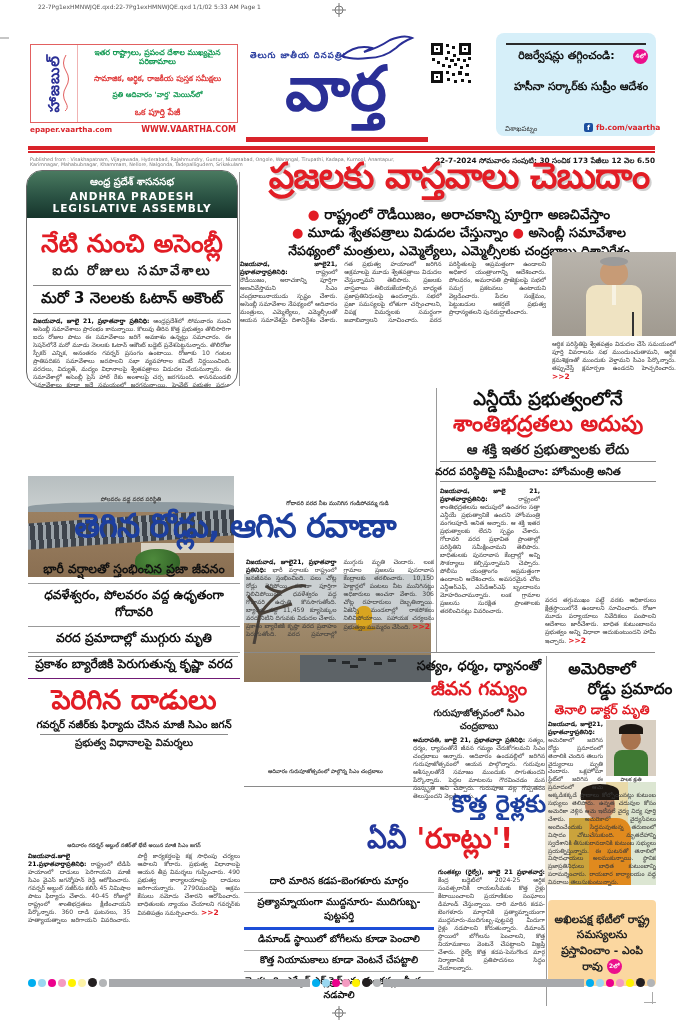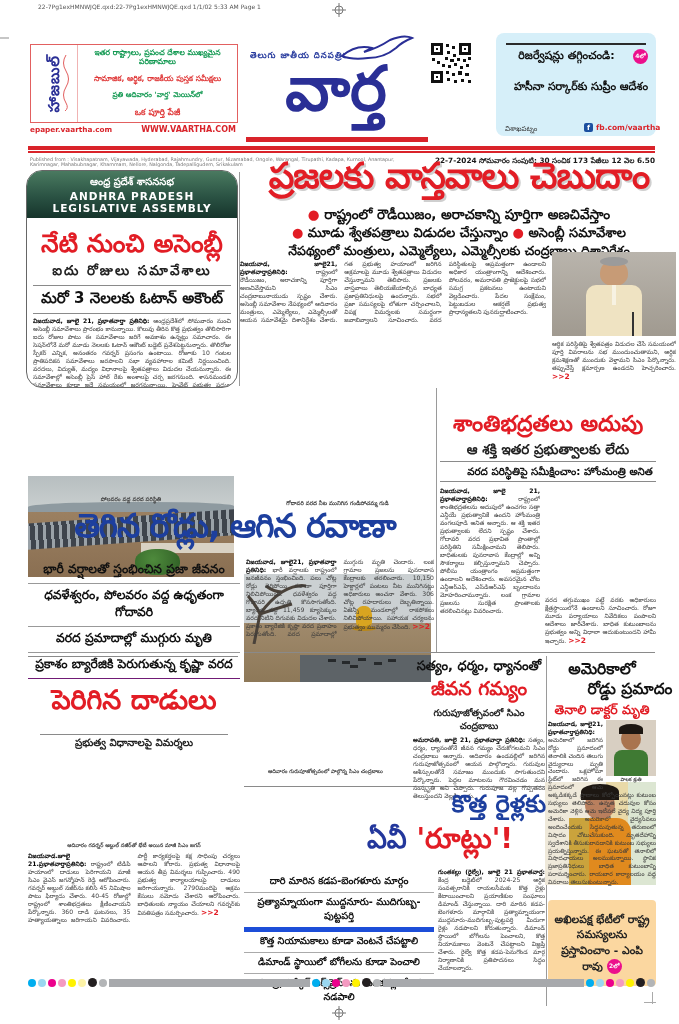--- a/index.html
+++ b/index.html
@@ -197,24 +197,25 @@
   </div>
   <div class="abs cap" style="left:244px;top:500px;width:187px;">గోదావరి వరద నీట మునిగిన గండిపోచమ్మ గుడి</div>
 
   <div class="abs vrule" style="left:239px;top:172px;height:214px;"></div>
   <div class="abs vrule" style="left:436px;top:388px;height:264px;"></div>
   <div class="abs vrule" style="left:546px;top:656px;height:350px;"></div>
   <div class="abs rule" style="left:244px;top:652px;width:411px;"></div>
   <div class="abs rule" style="left:28px;top:656px;width:210px;"></div>
   <div class="abs rule" style="left:244px;top:786px;width:302px;"></div>
 
+  <div class="abs ctr" style="left:440px;top:388px;width:216px;font-size:18px;font-weight:bold;color:#111;">ఎన్డీయే ప్రభుత్వంలోనే</div>
   <div class="abs ctr red" style="left:440px;top:411px;width:216px;font-size:22px;font-weight:bold;">శాంతిభద్రతలు అదుపు</div>
   <div class="abs ctr" style="left:440px;top:441px;width:216px;font-size:13.5px;font-weight:bold;color:#222;">ఆ శక్తి ఇతర ప్రభుత్వాలకు లేదు</div>
   <div class="abs rule" style="left:440px;top:461px;width:216px;"></div>
-  <div class="abs ctr" style="left:452px;top:465px;width:216px;font-size:10.3px;font-weight:bold;color:#111;">వరద పరిస్థితిపై సమీక్షించాం: హోంమంత్రి అనిత</div>
+  <div class="abs ctr" style="left:420px;top:465px;width:216px;font-size:10.3px;font-weight:bold;color:#111;">వరద పరిస్థితిపై సమీక్షించాం: హోంమంత్రి అనిత</div>
   <div class="abs rule" style="left:440px;top:481px;width:216px;"></div>
   <div class="abs body-txt" style="left:440px;top:487px;width:100px;height:164px;overflow:hidden;">
     <b class="dl">విజయవాడ, జూలై 21, ప్రభాతవార్తాప్రతినిధి:</b>
     <span>రాష్ట్రంలో శాంతిభద్రతలను అదుపులో ఉంచగల సత్తా ఎన్డీయే ప్రభుత్వానికే ఉందని హోంమంత్రి వంగలపూడి అనిత అన్నారు. ఆ శక్తి ఇతర ప్రభుత్వాలకు లేదని స్పష్టం చేశారు. గోదావరి వరద ప్రభావిత ప్రాంతాల్లో పరిస్థితిని సమీక్షించామని తెలిపారు. బాధితులకు పునరావాస కేంద్రాల్లో అన్ని సౌకర్యాలు కల్పిస్తున్నామని చెప్పారు. పోలీసు యంత్రాంగం అప్రమత్తంగా ఉండాలని ఆదేశించారు. అవసరమైన చోట ఎన్డీఆర్ఎఫ్, ఎస్‌డిఆర్ఎఫ్ బృందాలను మోహరించామన్నారు. లంక గ్రామాల ప్రజలను సురక్షిత ప్రాంతాలకు తరలించినట్లు వివరించారు.</span>
   </div>
   <div class="abs photo" style="left:545px;top:489px;width:111px;height:103px;background:linear-gradient(90deg,#efe9da 55%,#e9d9a8 55%,#e9d9a8 75%,#dce6d2 75%);">
     <div class="abs" style="left:40px;top:8px;width:30px;height:30px;border-radius:50%;background:#b97f5e;"></div>
     <div class="abs" style="left:36px;top:2px;width:38px;height:16px;border-radius:50% 50% 0 0;background:#1d1712;"></div>
     <div class="abs" style="left:24px;top:36px;width:62px;height:67px;border-radius:14px 14px 0 0;background:#e08a1e;"></div>
     <div class="abs" style="left:24px;top:36px;width:20px;height:67px;background:#caa33c;"></div>
@@ -231,20 +232,21 @@
     <div class="ctr" style="font-size:12.3px;font-weight:bold;color:#111;padding:4px 0;border-bottom:1px solid #999;">వరద ప్రమాదాల్లో ముగ్గురు మృతి</div>
     <div class="ctr" style="font-size:12.3px;font-weight:bold;color:#111;padding:4px 0;border-bottom:1px solid #701a75;">ప్రకాశం బ్యారేజికి పెరుగుతున్న కృష్ణా వరద</div>
   </div>
   <div class="abs body-txt cols2" style="left:246px;top:558px;width:188px;height:96px;overflow:hidden;">
     <b class="dl">విజయవాడ, జూలై21, ప్రభాతవార్తా ప్రతినిధి:</b>
     <span>భారీ వర్షాలకు రాష్ట్రంలో జనజీవనం స్తంభించింది. పలు చోట్ల రోడ్లు తెగిపోయి రవాణా పూర్తిగా నిలిచిపోయింది. ధవళేశ్వరం వద్ద గోదావరి ఉధృతి కొనసాగుతోంది. బ్యారేజి వద్ద 11,459 క్యూసెక్కుల వరద నీటిని దిగువకు విడుదల చేశారు. ప్రకాశం బ్యారేజికి కృష్ణా వరద ప్రవాహం పెరుగుతోంది. వరద ప్రమాదాల్లో ముగ్గురు మృతి చెందారు. లంక గ్రామాల ప్రజలను పునరావాస కేంద్రాలకు తరలించారు. 10,150 హెక్టార్లలో పంటలు నీట మునిగినట్లు అధికారులు అంచనా వేశారు. 306 చోట్ల రహదారులు దెబ్బతిన్నాయి. ఏజెన్సీ మండలాల్లో రాకపోకలు నిలిచిపోయాయి. సహాయక చర్యలను ప్రభుత్వం ముమ్మరం చేసింది.</span>
     <b class="jump">&gt;&gt;2</b>
   </div>
 
   <div class="abs ctr red" style="left:28px;top:684px;width:212px;font-size:27px;font-weight:bold;">పెరిగిన దాడులు</div>
+  <div class="abs ctr" style="left:28px;top:719px;width:212px;font-size:10.2px;font-weight:bold;color:#111;">గవర్నర్ నజీర్‌కు ఫిర్యాదు చేసిన మాజీ సిఎం జగన్</div>
   <div class="abs rule" style="left:40px;top:734px;width:188px;"></div>
   <div class="abs ctr" style="left:28px;top:737px;width:212px;font-size:10.2px;font-weight:bold;color:#222;">ప్రభుత్వ విధానాలపై విమర్శలు</div>
 
   <div class="abs cap" style="left:28px;top:842px;width:212px;font-size:5.3px;">ఆదివారం గవర్నర్ అబ్దుల్ నజీర్‌తో భేటీ అయిన మాజీ సిఎం జగన్</div>
   <div class="abs body-txt cols2" style="left:28px;top:852px;width:212px;height:120px;overflow:hidden;">
     <b class="dl">విజయవాడ.జూలై 21.ప్రభాతవార్తాప్రతినిధి:</b>
     <span>రాష్ట్రంలో టిడిపి హయాంలో దాడులు పెరిగాయని మాజీ సిఎం వైఎస్ జగన్మోహన్ రెడ్డి ఆరోపించారు. గవర్నర్ అబ్దుల్ నజీర్‌ను కలిసి 45 నిమిషాల పాటు ఫిర్యాదు చేశారు. 40-45 రోజుల్లో రాష్ట్రంలో శాంతిభద్రతలు క్షీణించాయని పేర్కొన్నారు. 360 దాడి ఘటనలు, 35 హత్యాయత్నాలు జరిగాయని వివరించారు. పార్టీ కార్యకర్తలపై కక్ష సాధింపు చర్యలు ఆపాలని కోరారు. ప్రభుత్వ విధానాలపై ఆయన తీవ్ర విమర్శలు గుప్పించారు. 490 ప్రభుత్వ కార్యాలయాలపై దాడులు జరిగాయన్నారు. 2790మందిపై అక్రమ కేసులు నమోదు చేశారని ఆరోపించారు. బాధితులకు న్యాయం చేయాలని గవర్నర్‌కు వినతిపత్రం సమర్పించారు.</span>
     <b class="jump">&gt;&gt;2</b>
   </div>
 
@@ -259,23 +261,23 @@
     </div>
   </div>
 
   <div class="abs ctr" style="left:334px;top:790px;width:212px;font-size:24px;font-weight:bold;color:#1d3f9e;text-align:right;">కొత్త రైళ్లకు</div>
   <div class="abs ctr" style="left:334px;top:822px;width:212px;font-size:28px;font-weight:bold;">
     <span class="blue">ఏవీ</span>
     <span class="red">'రూట్లు'!</span>
   </div>
   <div class="abs" style="left:244px;top:872px;width:190px;">
     <div class="ctr" style="font-size:9.7px;font-weight:bold;color:#111;padding:3px 0;border-bottom:1px solid #aaa;">దారి మారిన కడప-బెంగళూరు మార్గం</div>
-    <div class="ctr" style="font-size:9.7px;font-weight:bold;color:#111;padding:3px 0;border-bottom:5px solid #1d4ed8;">ప్రత్యామ్నాయంగా ముద్దనూరు- ముదిగుబ్బ-పుట్టపర్తి</div>
+    <div class="ctr" style="font-size:9.7px;font-weight:bold;color:#111;padding:3px 0;border-bottom:3px solid #1d4ed8;">ప్రత్యామ్నాయంగా ముద్దనూరు- ముదిగుబ్బ-పుట్టపర్తి</div>
+    <div class="ctr" style="font-size:9.7px;font-weight:bold;color:#111;padding:3px 0;border-bottom:1px solid #aaa;">డిమాండ్ స్థాయిలో బోగీలను కూడా పెంచాలి</div>
     <div class="ctr" style="font-size:9.7px;font-weight:bold;color:#111;padding:3px 0;border-bottom:1px solid #aaa;">కొత్త నియామకాలు కూడా వెంటనే చేపట్టాలి</div>
-    <div class="ctr" style="font-size:9.7px;font-weight:bold;color:#111;padding:3px 0;border-bottom:1px solid #aaa;">డిమాండ్ స్థాయిలో బోగీలను కూడా పెంచాలి</div>
     <div class="ctr" style="font-size:9.7px;font-weight:bold;color:#111;padding:3px 0;">వెంకటాద్రి, ఎస్కేర్ ఎక్స్‌ప్రెస్‌లను గుంతకల్లు మీదుగా నడపాలి</div>
   </div>
   <div class="abs body-txt" style="left:438px;top:868px;width:107px;height:108px;overflow:hidden;">
     <b class="dl">గుంతకల్లు (రైల్వే), జూలై 21 ప్రభాతవార్త:</b>
     <span>కేంద్ర బడ్జెట్‌లో 2024-25 ఆర్థిక సంవత్సరానికి రాయలసీమకు కొత్త రైళ్లు కేటాయించాలని ప్రయాణికుల సంఘాలు డిమాండ్ చేస్తున్నాయి. దారి మారిన కడప-బెంగళూరు మార్గానికి ప్రత్యామ్నాయంగా ముద్దనూరు-ముదిగుబ్బ-పుట్టపర్తి మీదుగా రైళ్లు నడపాలని కోరుతున్నారు. డిమాండ్ స్థాయిలో బోగీలను పెంచాలని, కొత్త నియామకాలు వెంటనే చేపట్టాలని విజ్ఞప్తి చేశారు. రైల్వే కొత్త కడప-పెనుగొండ మార్గ నిర్మాణానికి ప్రతిపాదనలు సిద్ధం చేయాలన్నారు.</span>
   </div>
 
   <div class="abs ctr" style="left:548px;top:660px;width:108px;font-size:15.5px;font-weight:bold;color:#111;">అమెరికాలో</div>
   <div class="abs ctr" style="left:548px;top:680px;width:108px;font-size:15.5px;font-weight:bold;color:#111;padding-left:28px;">రోడ్డు ప్రమాదం</div>
   <div class="abs ctr red" style="left:548px;top:702px;width:108px;font-size:12.5px;font-weight:bold;">తెనాలి డాక్టర్ మృతి</div>

